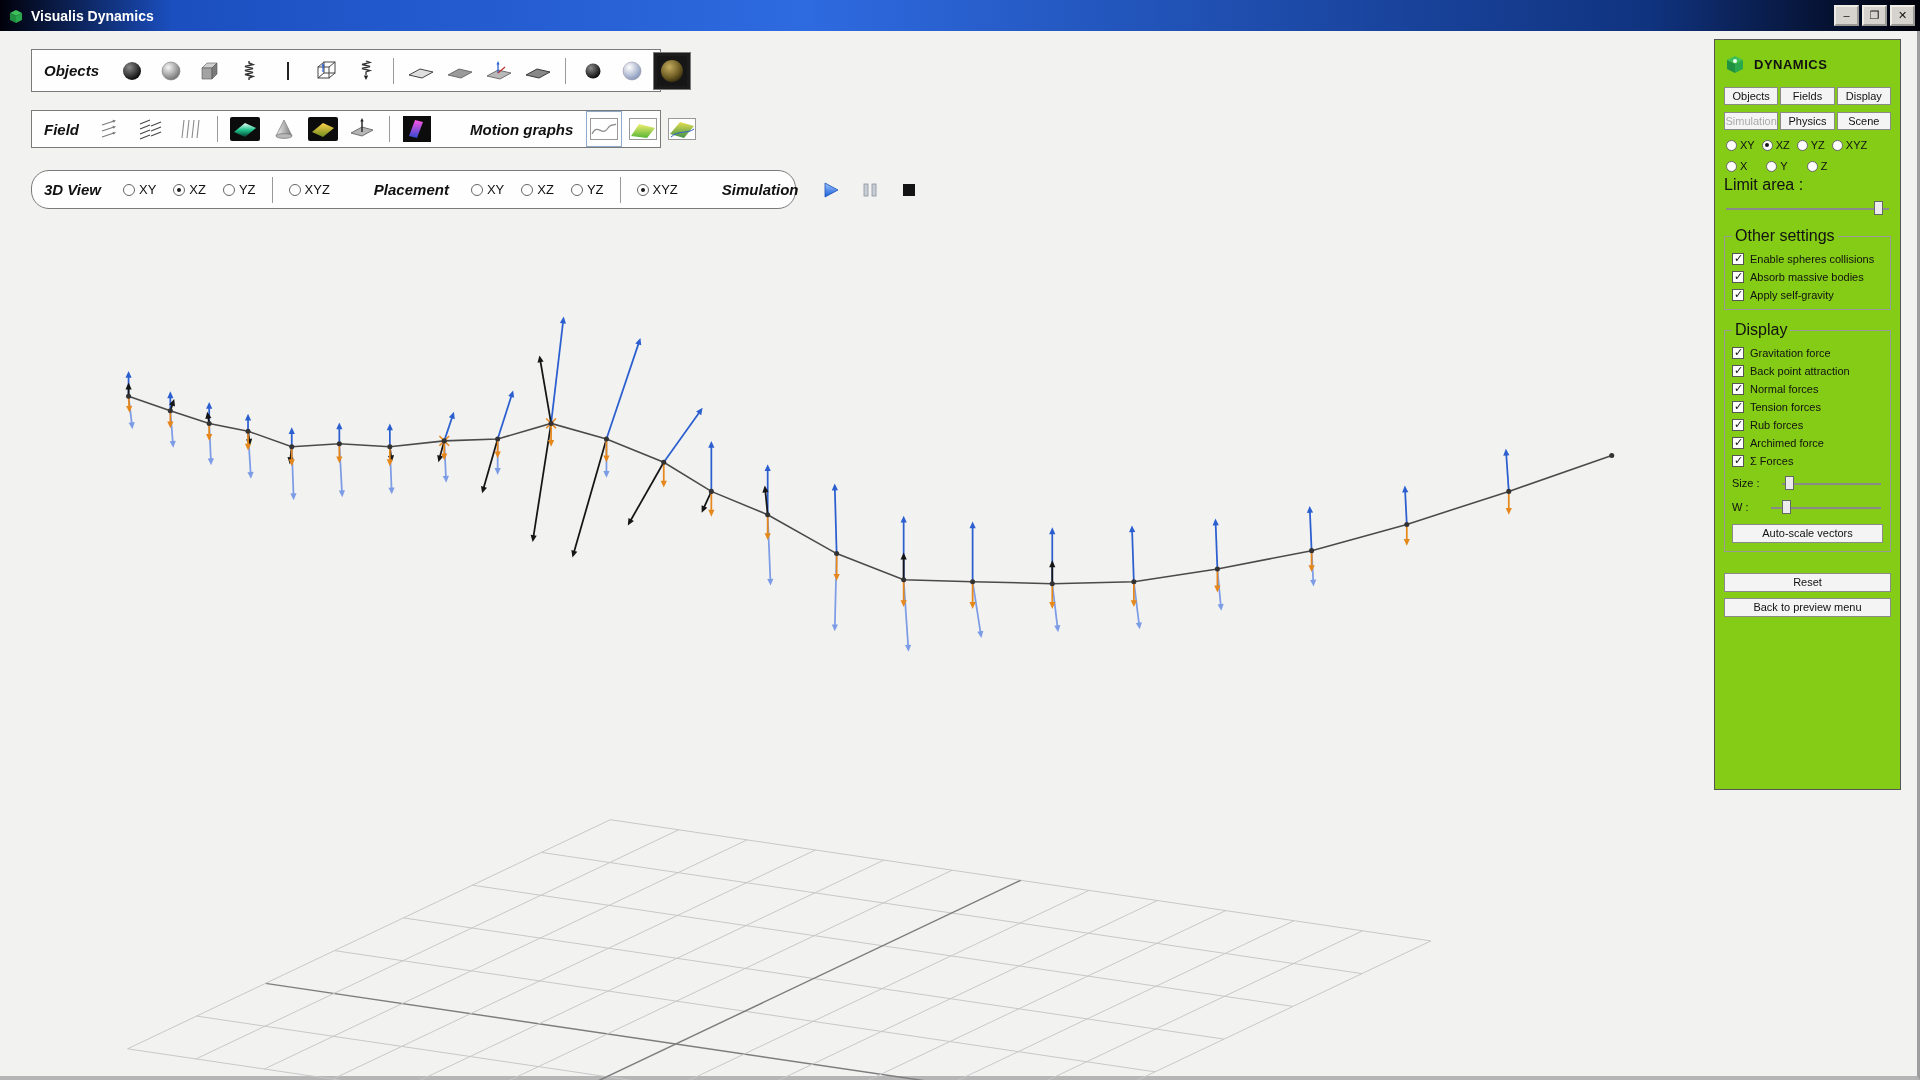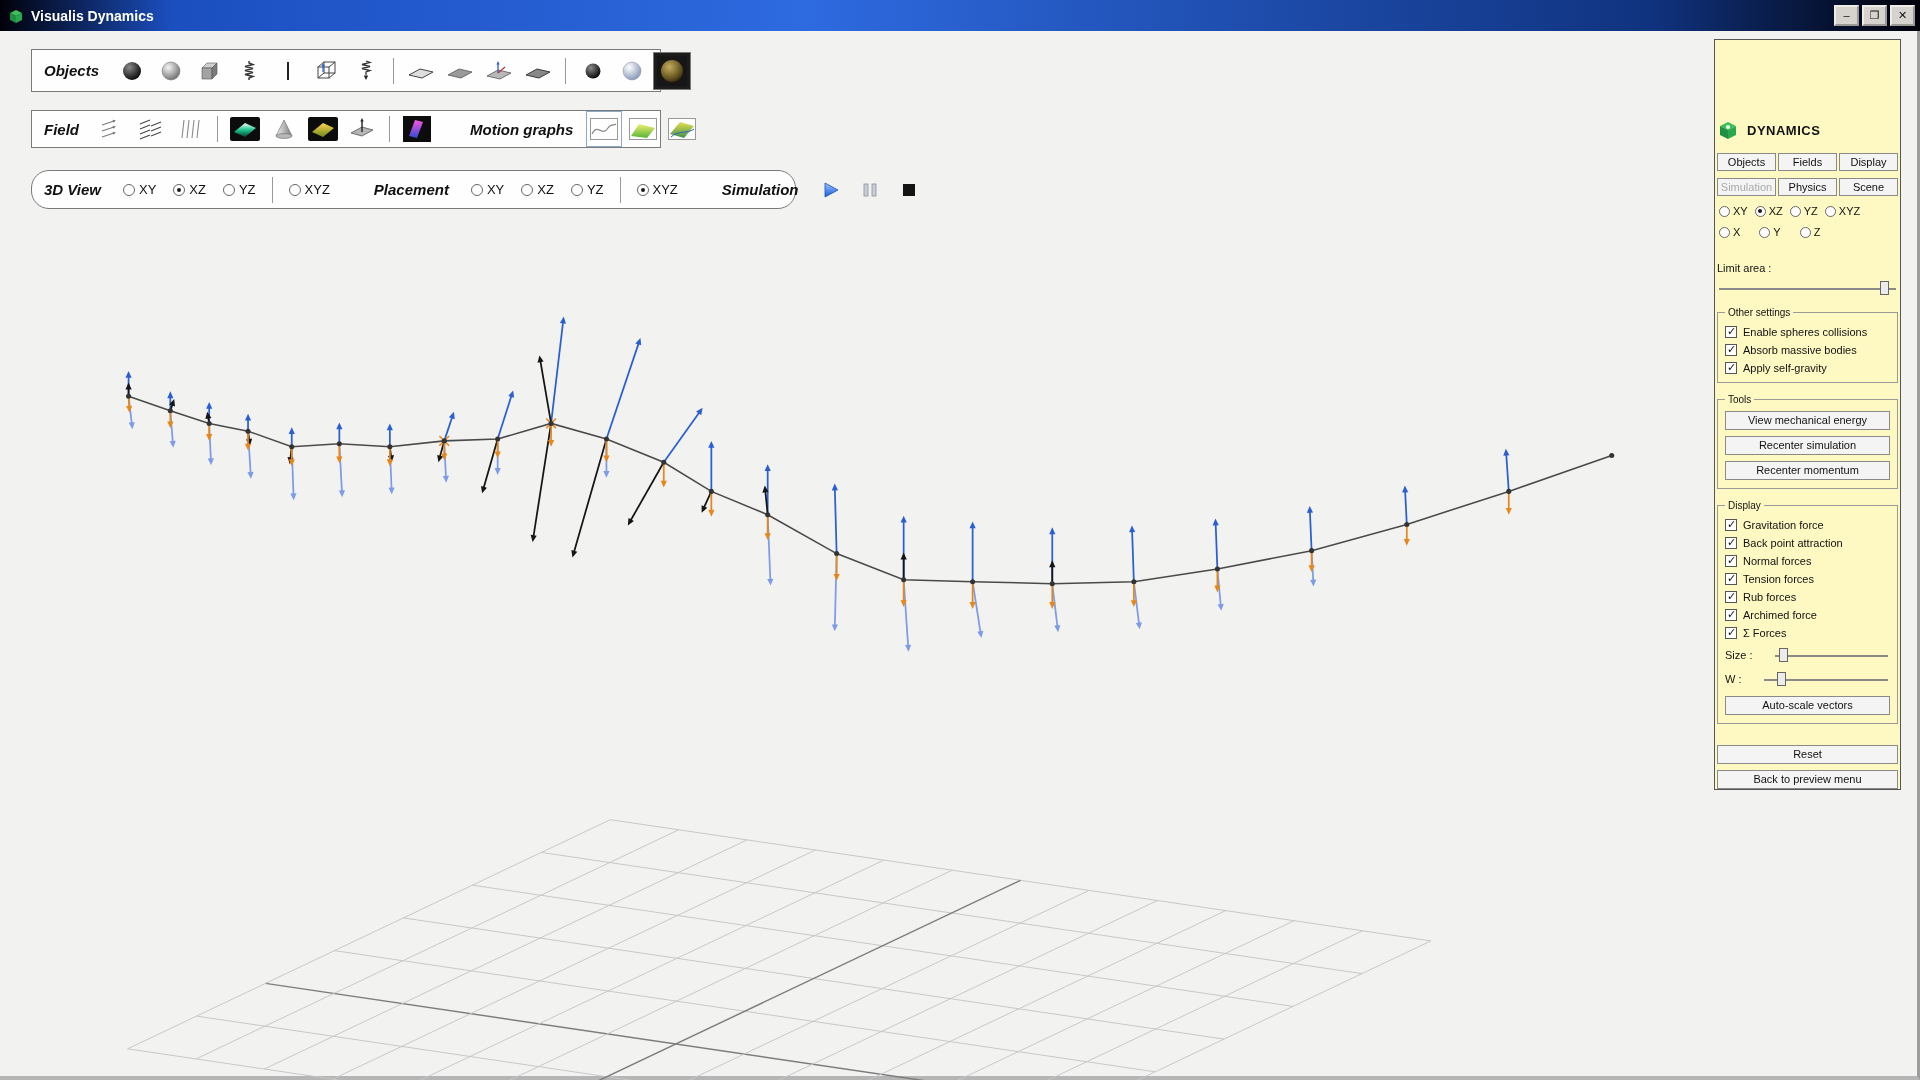--- a/index.html
+++ b/index.html
@@ -30,37 +30,37 @@
   .sep{ width:1px; height:26px; background:#9a9a9a; margin:0 6px; flex:0 0 auto; }
 
   .radio{ display:flex; align-items:center; gap:4px; margin:0 7px; font-size:13px; color:#111; white-space:nowrap; }
   .rb{ width:12px; height:12px; border-radius:50%; border:1px solid #666; background:#fff; position:relative; flex:0 0 auto; }
   .rb.on::after{ content:""; position:absolute; left:3px; top:3px; width:4px; height:4px; border-radius:50%; background:#1a1a1a; }
   .rb.small{ width:11px; height:11px; }
   .rb.small.on::after{ left:2.5px; top:2.5px; }
 
   
   .panel{ position:absolute; z-index:2; left:1714px; top:8px; width:187px; height:751px;
-    background:#fef9c3; border:1px solid #555; padding:8px 2px 0; display:flex; flex-direction:column;justify-content:flex-end; }
+    background:#84cc16; border:1px solid #555; padding:8px 9px 0; display:flex; flex-direction:column; }
   .p-hdr{ display:flex; align-items:center; gap:8px; height:32px; }
   .p-title{ font-weight:bold; font-size:13px; letter-spacing:.5px; color:#111; }
   .btnrow{ display:flex; gap:2px; margin-top:7px; }
   .pbtn{ flex:1; height:18px; font-size:11px; background:#f4f4f4; border:1px solid #8a8a8a;
     text-align:center; line-height:16px; color:#111; white-space:nowrap; overflow:hidden; }
   .pbtn.disabled{ color:#aaa; }
   .wbtn{ display:block; width:100%; height:19px; font-size:11px; background:#f4f4f4; border:1px solid #8a8a8a;
     text-align:center; line-height:17px; color:#111; }
   .radrow{ display:flex; margin-top:9px; justify-content:flex-start; }
   .radrow .radio{ margin:0 5px 0 2px; font-size:11px; gap:3px; }
-  .p-label{ font-size:11px; color:#111; margin-top:24px; }
+  .p-label{ font-size:16px; color:#111; margin-top:4px; }
   .pslider{ position:relative; height:16px; margin-top:6px; }
   .pslider .track{ position:absolute; left:2px; right:2px; top:8px; height:2px; background:#8a8a8a; }
   .pslider .thumb{ position:absolute; top:1px; width:9px; height:14px; background:#ececec; border:1px solid #666; }
   fieldset{ border:1px solid #9a9a9a; margin-top:11px; padding:2px 7px 8px; }
-  legend{ font-size:10px; color:#111; padding:0 3px; }
+  legend{ font-size:16px; color:#111; padding:0 3px; }
   .cbrow{ display:flex; align-items:center; gap:6px; margin-top:6px; font-size:11px; color:#111; }
   .cb{ width:12px; height:12px; border:1px solid #555; background:#fff; position:relative; flex:0 0 auto; }
   .cb.on::after{ content:"✓"; position:absolute; left:1px; top:-2px; font-size:11px; color:#111; }
   .sliderline{ display:flex; align-items:center; gap:20px; margin-top:8px; font-size:11px; color:#111; }
   .sliderline .pslider{ flex:1; margin-top:0; }
 </style>
 </head>
 <body>
 
 <svg width="0" height="0" style="position:absolute" aria-hidden="true">
@@ -676,26 +676,20 @@
       <label class="cbrow">
         <span class="cb on"></span>
         <span>Absorb massive bodies</span>
         </label>
       <label class="cbrow">
         <span class="cb on"></span>
         <span>Apply self-gravity</span>
         </label>
     </fieldset>
 
-    <fieldset>
-      <legend>Tools</legend>
-      <button class="wbtn" style="margin-top:4px;">View mechanical energy</button>
-      <button class="wbtn" style="margin-top:6px;">Recenter simulation</button>
-      <button class="wbtn" style="margin-top:6px;">Recenter momentum</button>
-    </fieldset>
 
     <fieldset>
       <legend>Display</legend>
       <label class="cbrow">
         <span class="cb on"></span>
         <span>Gravitation force</span>
         </label>
       <label class="cbrow">
         <span class="cb on"></span>
         <span>Back point attraction</span>

